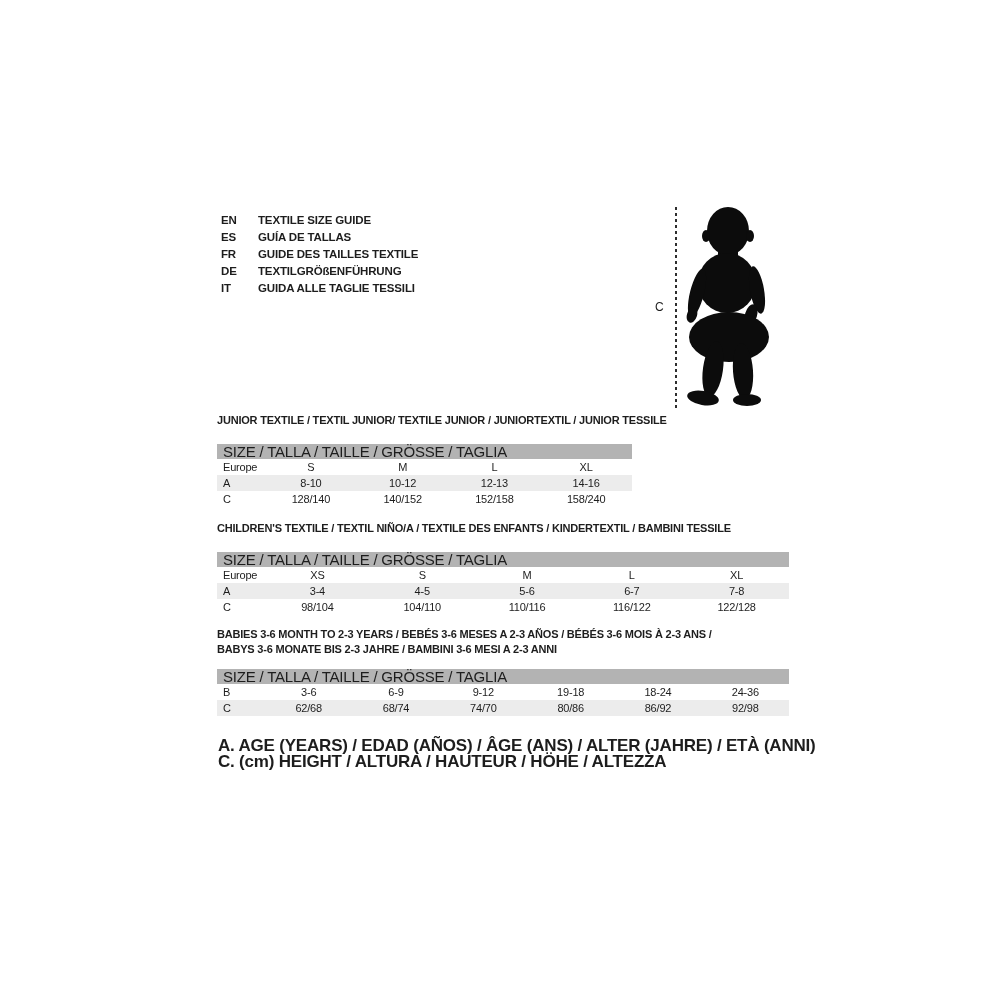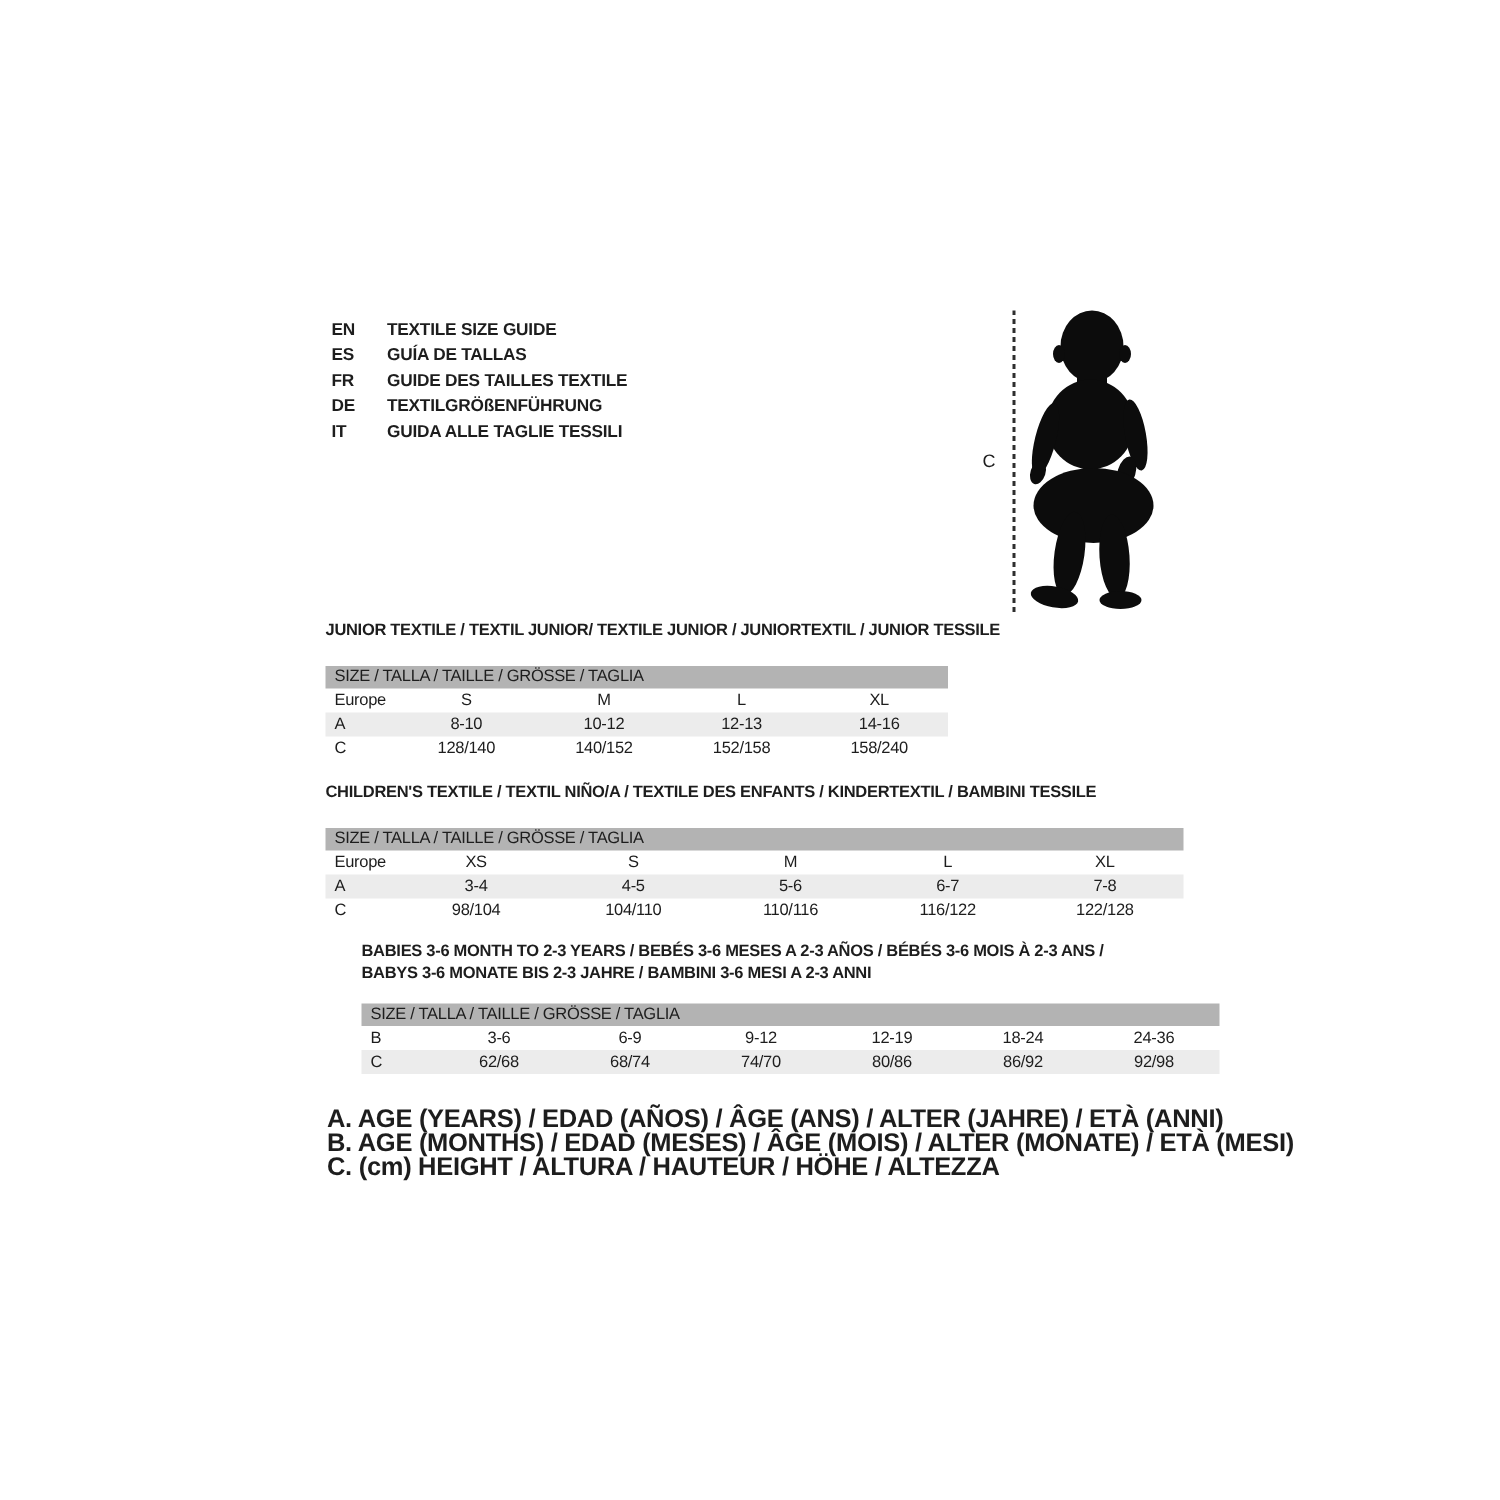--- a/index.html
+++ b/index.html
@@ -14,26 +14,26 @@
   
   .figure{position:absolute;left:650px;top:200px;width:140px;height:215px;}
   .measure-line{position:absolute;left:25px;top:7px;width:2px;height:201px;
     background:repeating-linear-gradient(to bottom,#2e2e2e 0 3px,transparent 3px 6px);}
   .measure-label{position:absolute;left:5px;top:100px;font-size:12px;}
   .toddler{position:absolute;left:35px;top:5px;}
   
   .tbl{position:absolute;}
   .tbl-1{left:217px;top:413px;width:415px;}
   .tbl-2{left:217px;top:521px;width:572px;}
-  .tbl-3{left:217px;top:627px;width:572px;margin-left:24px;}
+  .tbl-3{left:217px;top:627px;width:572px;}
   .tbl-title{font-weight:bold;font-size:11px;line-height:15px;letter-spacing:-0.2px;white-space:nowrap;}
   .tbl-grid{margin-top:16px;}
   .tbl-3 .tbl-grid{margin-top:12px;}
   .tbl-bar{height:15px;line-height:15px;background:var(--header-bar,#b3b3b3);
-    padding-left:6px;font-size:11px;letter-spacing:-0.2px;}
+    padding-left:6px;font-size:15px;letter-spacing:-0.2px;}
   .tbl-row{display:flex;height:16px;line-height:16px;font-size:11px;letter-spacing:-0.2px;}
   .tbl-row.shaded{background:var(--row-shade,#ececec);}
   .row-label{width:48px;padding-left:6px;box-sizing:border-box;}
   .cell{flex:1;text-align:center;}
   
   .legend{position:absolute;left:218px;top:738px;}
   .legend-line{font-weight:bold;font-size:17px;line-height:16px;letter-spacing:-0.2px;white-space:nowrap;}
 </style>
 </head>
 <body>
@@ -146,35 +146,34 @@
   <section class="tbl tbl-3" id="tbl-3">
       <div class="tbl-title">BABIES 3-6 MONTH TO 2-3 YEARS / BEBÉS 3-6 MESES A 2-3 AÑOS / BÉBÉS 3-6 MOIS À 2-3 ANS /</div>
       <div class="tbl-title">BABYS 3-6 MONATE BIS 2-3 JAHRE / BAMBINI 3-6 MESI A 2-3 ANNI</div>
       <div class="tbl-grid">
         <div class="tbl-bar">SIZE / TALLA / TAILLE / GRÖSSE / TAGLIA</div>
         <div class="tbl-row">
           <span class="row-label">B</span>
           <span class="cell">3-6</span>
           <span class="cell">6-9</span>
           <span class="cell">9-12</span>
-          <span class="cell">12-19</span>
+          <span class="cell">19-18</span>
           <span class="cell">18-24</span>
           <span class="cell">24-36</span>
         </div>
         <div class="tbl-row shaded">
           <span class="row-label">C</span>
           <span class="cell">62/68</span>
           <span class="cell">68/74</span>
           <span class="cell">74/70</span>
           <span class="cell">80/86</span>
           <span class="cell">86/92</span>
           <span class="cell">92/98</span>
         </div>
       </div>
     </section>
 
   <div class="legend">
       <div class="legend-line">A. AGE (YEARS) / EDAD (AÑOS) / ÂGE (ANS) / ALTER (JAHRE) / ETÀ (ANNI)</div>
-      <div class="legend-line">B. AGE (MONTHS) / EDAD (MESES) / ÂGE (MOIS) / ALTER (MONATE) / ETÀ (MESI)</div>
       <div class="legend-line">C. (cm) HEIGHT / ALTURA / HAUTEUR / HÖHE / ALTEZZA</div>
     </div>
 
 </div>
 
 </body></html>

